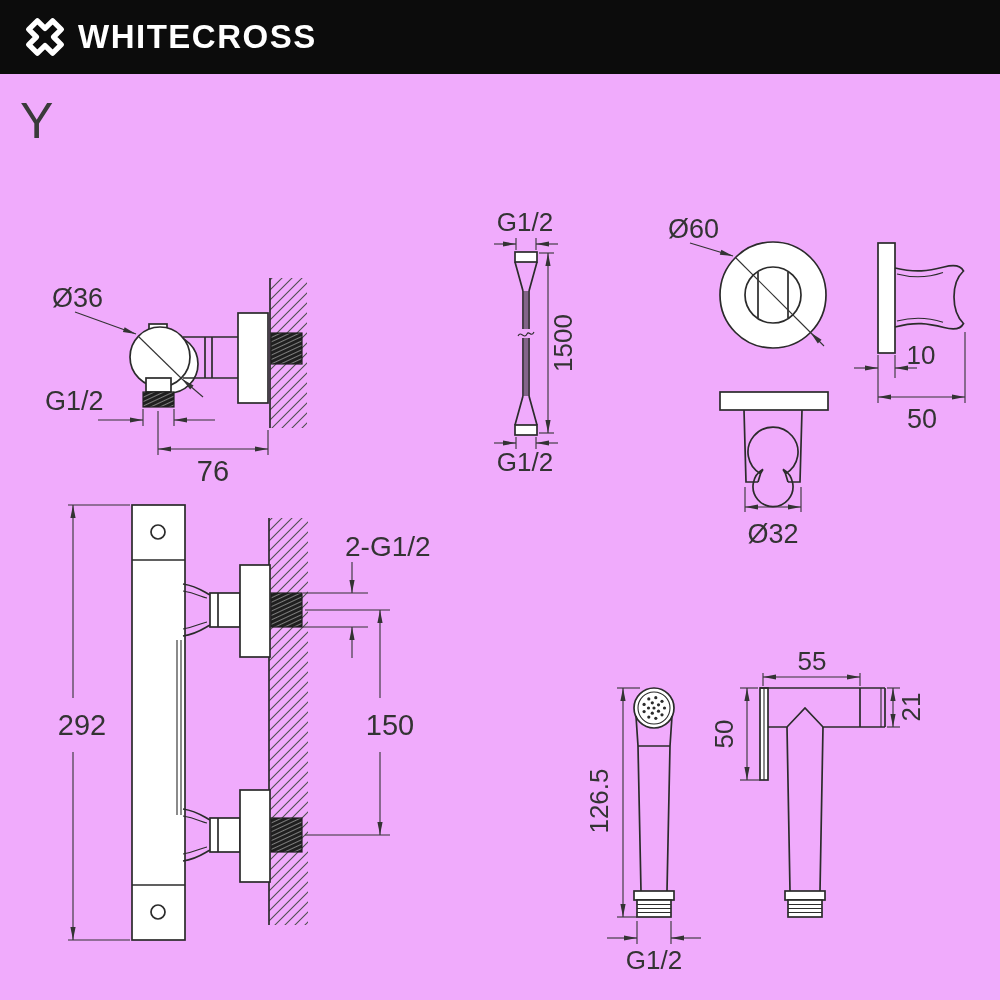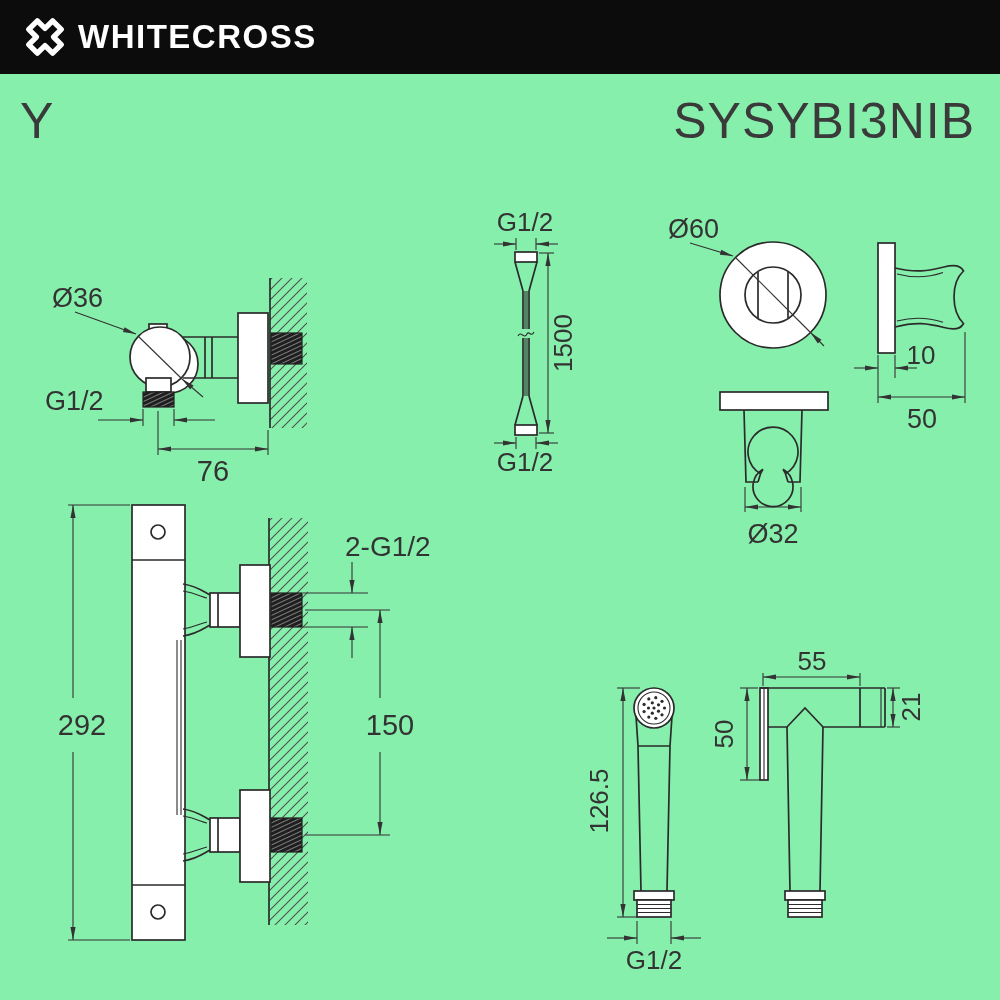--- a/index.html
+++ b/index.html
@@ -1,16 +1,16 @@
 <!DOCTYPE html>
 <html><head>
 <meta charset="utf-8">
 <style>
   html,body{margin:0;padding:0;background:#fff;}
-  #page{position:relative;width:1000px;height:1000px;background:#86efac;overflow:hidden;
+  #page{position:relative;width:1000px;height:1000px;background:#f0abfc;overflow:hidden;
         font-family:"Liberation Sans",sans-serif;}
   #hdr{position:absolute;left:0;top:0;width:1000px;height:74px;background:#0c0c0c;
        display:flex;align-items:center;}
   #logo{margin-left:18px;width:54px;height:54px;flex:0 0 auto;}
   #brand{color:#fff;font-size:33px;font-weight:700;letter-spacing:1.5px;margin-left:6px;}
   #series{position:absolute;left:20px;top:92px;font-size:50px;color:#3a3a3a;}
   #sku{position:absolute;right:25px;top:92px;font-size:50px;color:#3a3a3a;letter-spacing:1px;}
   svg text{font-family:"Liberation Sans",sans-serif;fill:#333;}
   .ln{fill:none;stroke:#2b2b2b;stroke-width:1.7;}
   .lnf{fill:#ffffff;stroke:#2b2b2b;stroke-width:1.7;}
@@ -24,21 +24,20 @@
 <div id="page">
 
   <div id="hdr">
     <svg id="logo" viewBox="-2 -2 56 56">
       <path d="M8.5,19.7 H19.7 V8.5 H32.3 V19.7 H43.5 V32.3 H32.3 V43.5 H19.7 V32.3 H8.5 Z" transform="rotate(45 26 26)" fill="none" stroke="#fff" stroke-width="5.5" stroke-linejoin="round"></path>
     </svg>
     <span id="brand">WHITECROSS</span>
   </div>
 
   <div id="series">Y</div>
-  <div id="sku">SYSYBI3NIB</div>
 
   <svg width="1000" height="1000" viewBox="0 0 1000 1000" style="position:absolute;left:0;top:0;">
     <defs>
       <pattern id="hatch" width="10" height="10" patternUnits="userSpaceOnUse">
         <path d="M-2,2 L2,-2 M-2,12 L12,-2 M8,12 L12,8" stroke="#4f4f4f" stroke-width="1.1" fill="none"></path>
       </pattern>
       <pattern id="thread" width="4" height="4" patternUnits="userSpaceOnUse" patternTransform="rotate(65)">
         <rect width="4" height="4" fill="#1f1f1f"></rect>
         <line x1="0.5" y1="0" x2="0.5" y2="4" stroke="#7d7d7d" stroke-width="1"></line>
       </pattern>

